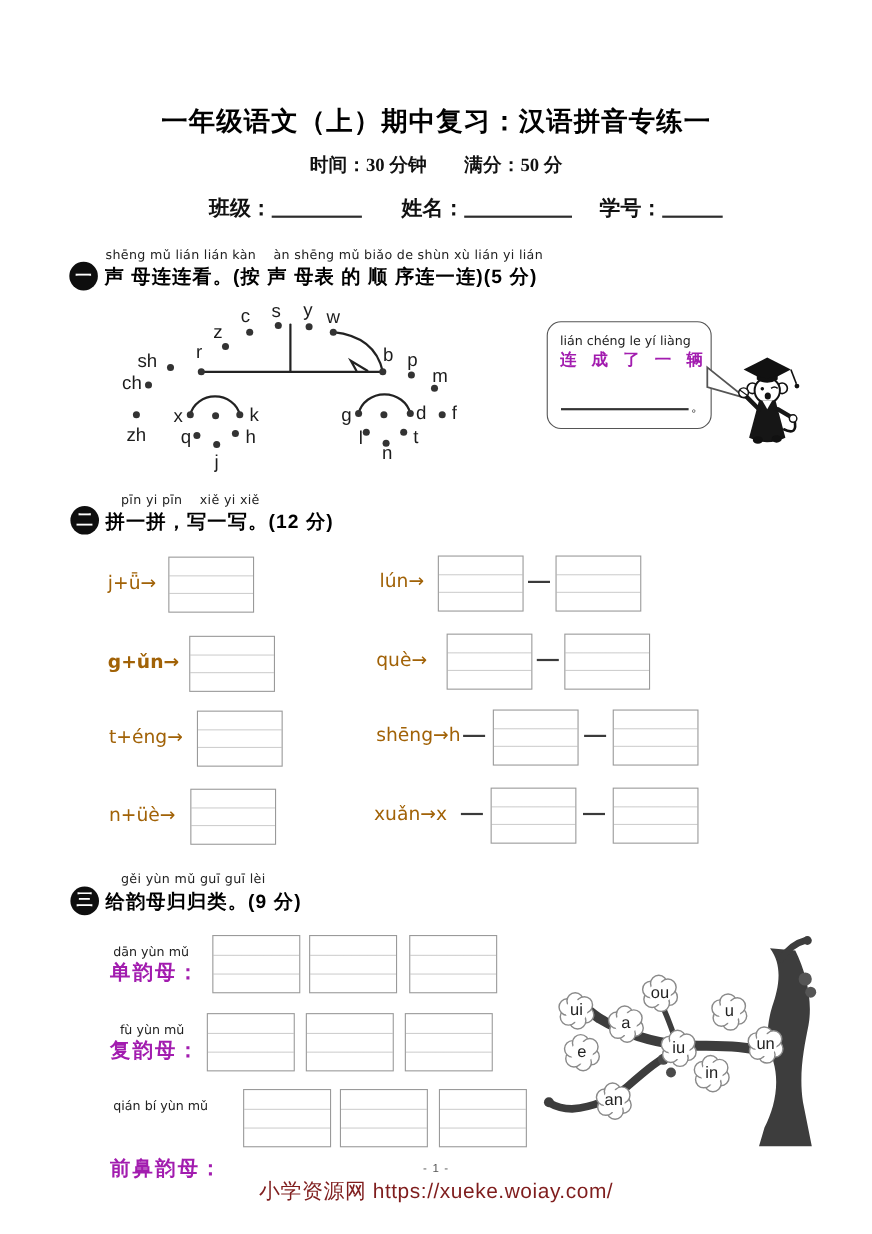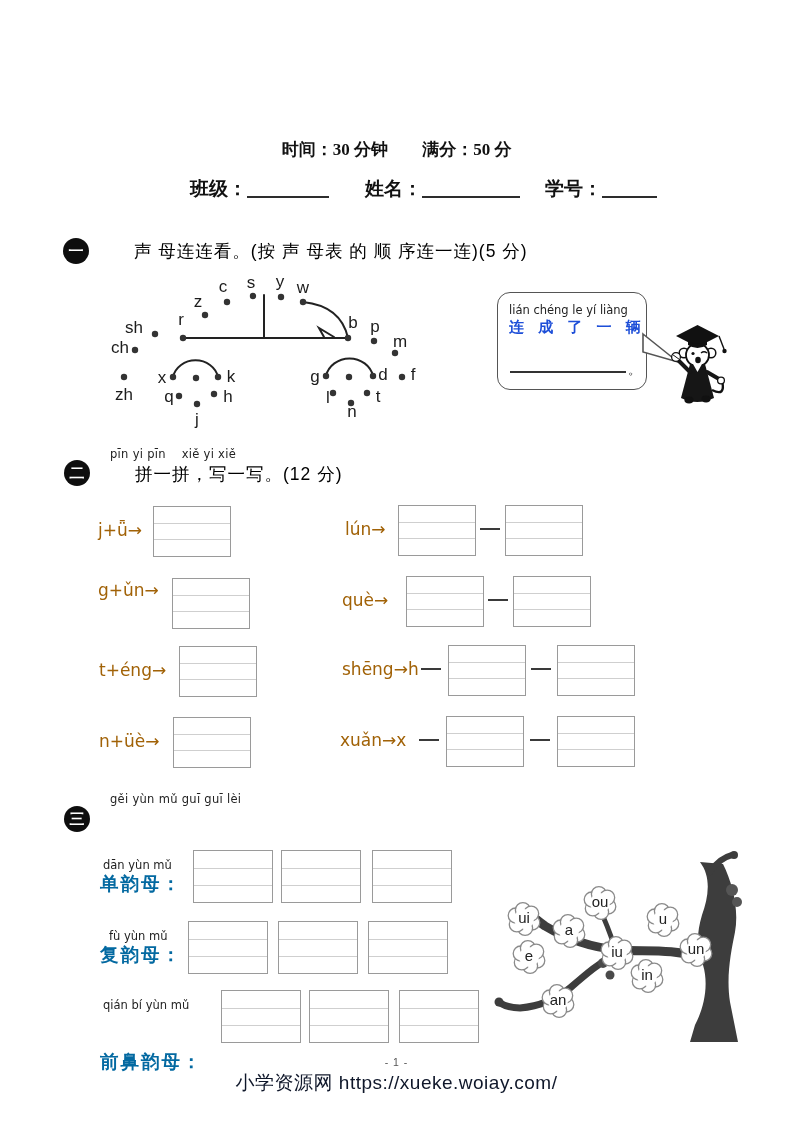--- a/index.html
+++ b/index.html
@@ -11,63 +11,65 @@
         font-family:"Liberation Serif","DejaVu Serif",serif;
         font-size:17px;font-weight:700;color:#111;}
   .meta span{margin:0 15px;}
   .fields{position:absolute;top:176px;left:0;width:100%;font-size:19px;font-weight:700;color:#111;}
   .field{position:absolute;white-space:nowrap;}
   .blank{display:inline-block;border-bottom:2px solid #2d2d2d;height:17px;vertical-align:-3px;}
   .badge{position:absolute;width:26px;height:26px;border-radius:50%;background:#0e0e0e;
          color:#fff;font-size:15px;font-weight:700;text-align:center;line-height:26px;}
   .sec-pinyin{position:absolute;font-family:"DejaVu Sans",sans-serif;font-size:11.5px;
               color:#222;letter-spacing:.3px;white-space:nowrap;}
-  .sec-title{position:absolute;font-size:17.5px;font-weight:400;letter-spacing:1px;
-             color:#000;white-space:nowrap;margin-left:39px;}
+  .sec-title{position:absolute;font-size:17.5px;font-weight:700;letter-spacing:1px;
+             color:#000;white-space:nowrap;}
   .fourline{position:absolute;border:1.3px solid #9a9a9a;background-color:#fff;
             background-image:linear-gradient(#cfcfcf,#cfcfcf),linear-gradient(#cfcfcf,#cfcfcf);
             background-size:100% 1px;background-repeat:no-repeat;
             background-position:0 33%,0 67%;}
   .ex-label{position:absolute;font-family:"DejaVu Sans",sans-serif;font-size:17px;
             color:#a16207;white-space:nowrap;}
   .dash{position:absolute;height:2.2px;background:#3a3a3a;}
   .bubble{position:absolute;left:497px;top:292px;width:148px;height:96px;
           border:1.6px solid #555;border-radius:13px;background:#fff;z-index:2;}
   .bubble .py{font-family:"DejaVu Sans",sans-serif;font-size:11.5px;color:#222;
               margin:10px 0 1px 11px;white-space:nowrap;}
-  .bubble .zh{font-size:15px;font-weight:700;letter-spacing:5px;margin-left:11px;color:#1d4ed8;}
+  .bubble .zh{font-size:15px;font-weight:700;letter-spacing:5px;margin-left:11px;color:#a21caf;font-family:Liberation Serif, serif;}
   .bubble .line{position:absolute;left:12px;bottom:16px;width:116px;border-bottom:2px solid #333;}
   .bubble .punct{position:absolute;left:130px;bottom:10px;font-size:13px;color:#111;}
   .cat-pinyin{position:absolute;font-family:"DejaVu Sans",sans-serif;font-size:11.5px;color:#222;white-space:nowrap;}
-  .cat-label{position:absolute;font-size:18.5px;font-weight:800;letter-spacing:2px;color:#0369a1;white-space:nowrap;}
+  .cat-label{position:absolute;font-size:18.5px;font-weight:800;letter-spacing:2px;color:#a21caf;white-space:nowrap;}
   .pageno{position:absolute;top:1056px;left:0;width:100%;text-align:center;
           font-size:10.5px;color:#555;letter-spacing:1px;}
   .watermark{position:absolute;top:1070px;left:0;width:100%;text-align:center;
-             font-size:19px;color:#0f172a;letter-spacing:.5px;}
+             font-size:19px;color:#7f1d1d;letter-spacing:.5px;}
   svg{position:absolute;overflow:visible;}
   svg text{font-family:"Liberation Sans","DejaVu Sans",sans-serif;}
 </style>
 </head>
 <body>
 
 <div class="page">
 
+  <div class="title">一年级语文（上）期中复习：汉语拼音专练一</div>
 
   <div class="meta">
     <span>时间：30 分钟</span>
     <span>满分：50 分</span>
   </div>
 
   <div class="fields">
       <span class="field" style="left: 190px;"><span>班级：</span><span class="blank" style="width: 82px;"></span></span>
       <span class="field" style="left: 365px;"><span>姓名：</span><span class="blank" style="width: 98px;"></span></span>
       <span class="field" style="left: 545px;"><span>学号：</span><span class="blank" style="width: 55px;"></span></span>
     </div>
 
   <div class="badge" style="left:63px;top:238px;">一</div>
+  <div class="sec-pinyin" style="left:96px;top:224px;">shēng mǔ lián lián kàn　 àn shēng mǔ biǎo de shùn xù lián yi lián</div>
   <div class="sec-title" style="left:95px;top:239px;">声 母连连看。(按 声 母表 的 顺 序连一连)(5 分)</div>
 
   <svg id="puzzle-svg" style="left:95px;top:266px;" width="345" height="182" viewBox="95 266 345 182">
       <path d="M183,338 L348,338" fill="none" stroke="#222" stroke-width="2" stroke-linecap="round"></path>
       <path d="M264,295 L264,338" fill="none" stroke="#222" stroke-width="2" stroke-linecap="round"></path>
       <path d="M303,302 Q341,306 348,338" fill="none" stroke="#222" stroke-width="2" stroke-linecap="round"></path>
       <path d="M334,337 L319,328 L324,337" fill="none" stroke="#222" stroke-width="2" stroke-linecap="round"></path>
       <path d="M173,377 A23,21 0 0 1 218,377" fill="none" stroke="#222" stroke-width="2" stroke-linecap="round"></path>
       <path d="M326,376 A24,22 0 0 1 373,376" fill="none" stroke="#222" stroke-width="2" stroke-linecap="round"></path>
       <circle cx="196" cy="378" r="3.2" fill="#333"></circle>
@@ -151,21 +153,21 @@
     <ellipse cx="689" cy="400" rx="4.6" ry="3.4" fill="#111"></ellipse>
     <ellipse cx="706" cy="399" rx="4.6" ry="3.4" fill="#111"></ellipse>
   </svg>
 
   <div class="badge" style="left:64px;top:460px;">二</div>
   <div class="sec-pinyin" style="left:110px;top:447px;">pīn yi pīn　 xiě yi xiě</div>
   <div class="sec-title" style="left:96px;top:462px;">拼一拼，写一写。(12 分)</div>
   <div id="exercise-area">
       <div class="ex-label" style="left:98px;top:520px;">j+ǖ→</div>
       <div class="fourline" style="left:153px;top:506px;width:76px;height:49px;"></div>
-      <div class="ex-label" style="left:98px;top:580px;">g+ǔn→</div>
+      <div class="ex-label" style="left:98px;top:592px;font-weight:bold;">g+ǔn→</div>
       <div class="fourline" style="left:172px;top:578px;width:76px;height:49px;"></div>
       <div class="ex-label" style="left:99px;top:660px;">t+éng→</div>
       <div class="fourline" style="left:179px;top:646px;width:76px;height:49px;"></div>
       <div class="ex-label" style="left:99px;top:731px;">n+üè→</div>
       <div class="fourline" style="left:173px;top:717px;width:76px;height:49px;"></div>
       <div class="ex-label" style="left:345px;top:519px;">lún→</div>
       <div class="fourline" style="left:398px;top:505px;width:76px;height:49px;"></div>
       <div class="dash" style="left:479.5px;top:528px;width:20px;"></div>
       <div class="fourline" style="left:505px;top:505px;width:76px;height:49px;"></div>
       <div class="ex-label" style="left:342px;top:590px;">què→</div>
@@ -179,20 +181,21 @@
       <div class="fourline" style="left:557px;top:645px;width:76px;height:49px;"></div>
       <div class="ex-label" style="left:340px;top:730px;">xuǎn→x</div>
       <div class="dash" style="left:419px;top:739px;width:20px;"></div>
       <div class="fourline" style="left:446px;top:716px;width:76px;height:49px;"></div>
       <div class="dash" style="left:529.5px;top:739px;width:20px;"></div>
       <div class="fourline" style="left:557px;top:716px;width:76px;height:49px;"></div>
     </div>
 
   <div class="badge" style="left:64px;top:806px;">三</div>
   <div class="sec-pinyin" style="left:110px;top:792px;">gěi yùn mǔ guī guī lèi</div>
+  <div class="sec-title" style="left:96px;top:807px;">给韵母归归类。(9 分)</div>
   <div id="category-area">
       <div class="cat-pinyin" style="left:103px;top:858px;">dān yùn mǔ</div>
       <div class="cat-label" style="left:100px;top:871px;">单韵母：</div>
       <div class="fourline" style="left:193px;top:850px;width:78px;height:51px;"></div>
       <div class="fourline" style="left:281px;top:850px;width:78px;height:51px;"></div>
       <div class="fourline" style="left:372px;top:850px;width:78px;height:51px;"></div>
       <div class="cat-pinyin" style="left:109px;top:929px;">fù yùn mǔ</div>
       <div class="cat-label" style="left:100px;top:942px;">复韵母：</div>
       <div class="fourline" style="left:188px;top:921px;width:78px;height:51px;"></div>
       <div class="fourline" style="left:278px;top:921px;width:78px;height:51px;"></div>

